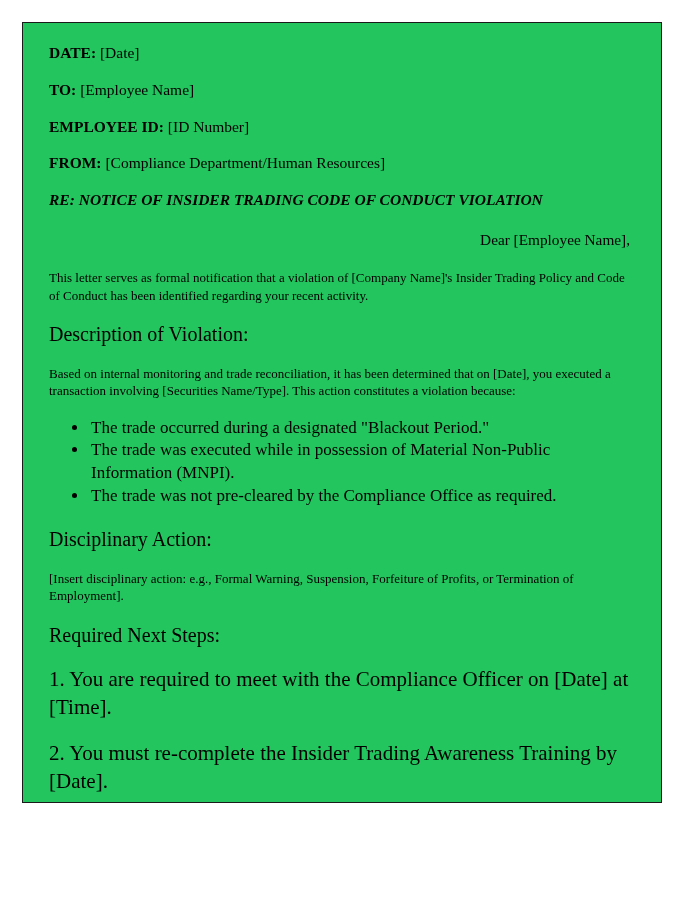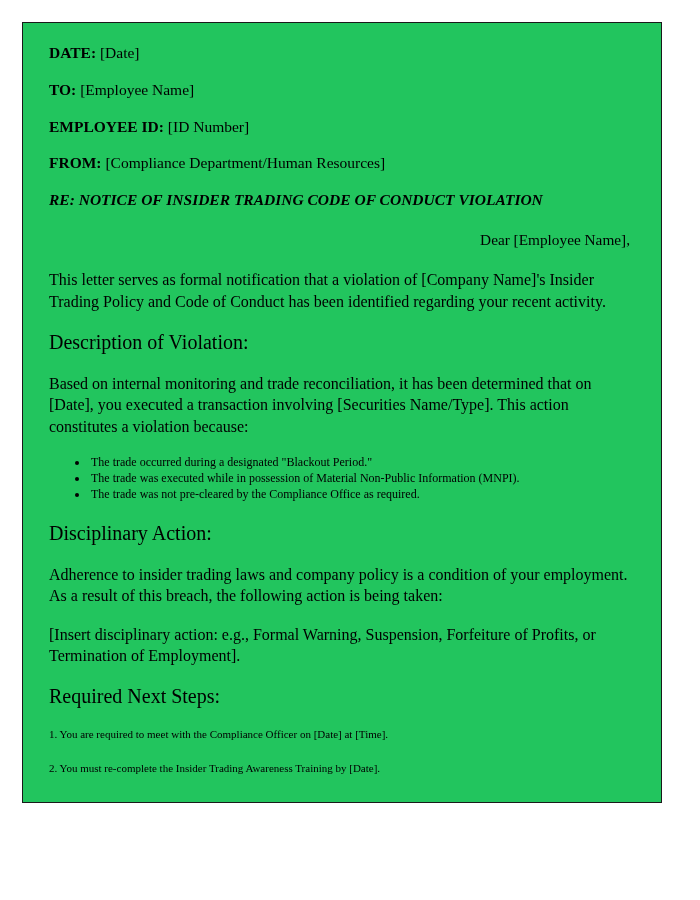--- a/index.html
+++ b/index.html
@@ -38,21 +38,21 @@
     font-weight: bold;
   }
   .subject {
     font-size: 15.5px;
     font-weight: bold;
     line-height: 1.28;
     margin: 0 0 20px 0;
     font-style: italic;
   }
   p.body-par {
-    font-size: 16px;
+    font-size: 13px;
     line-height: 1.33;
     margin: 0 0 17px 0;
   }
   p.salutation {
     font-size: 15.3px;
     line-height: 1.33;
     margin: 0 0 19px 0;
     text-align: right;
   }
   h2.section-head {
@@ -60,27 +60,27 @@
     font-weight: normal;
     line-height: 1.3;
     margin: 0 0 18px 0;
   }
   ul.violation-list {
     margin: 0 0 18px 0;
     padding: 0 0 0 40px;
     list-style-type: disc;
   }
   ul.violation-list li {
-    font-size: 12px;
+    font-size: 17px;
     line-height: 1.345;
     margin: 0;
     padding-left: 2px;
   }
   p.step {
-    font-size: 11px;
+    font-size: 21px;
     line-height: 1.33;
     margin: 0 0 19px 0;
   }
 </style>
 </head>
 <body>
 
 <div class="page">
   <div class="page-inner">
 
@@ -115,21 +115,20 @@
     <p class="body-par">Based on internal monitoring and trade reconciliation, it has been determined that on [Date], you executed a transaction involving [Securities Name/Type]. This action constitutes a violation because:</p>
 
     <ul class="violation-list">
       <li>The trade occurred during a designated "Blackout Period."</li>
       <li>The trade was executed while in possession of Material Non-Public Information (MNPI).</li>
       <li>The trade was not pre-cleared by the Compliance Office as required.</li>
     </ul>
 
     <h2 class="section-head">Disciplinary Action:</h2>
 
-    <p class="body-par">Adherence to insider trading laws and company policy is a condition of your employment. As a result of this breach, the following action is being taken:</p>
 
     <p class="body-par">[Insert disciplinary action: e.g., Formal Warning, Suspension, Forfeiture of Profits, or Termination of Employment].</p>
 
     <h2 class="section-head">Required Next Steps:</h2>
 
     <p class="step">1. You are required to meet with the Compliance Officer on [Date] at [Time].</p>
     <p class="step">2. You must re-complete the Insider Trading Awareness Training by [Date].</p>
 
   </div>
 </div>

